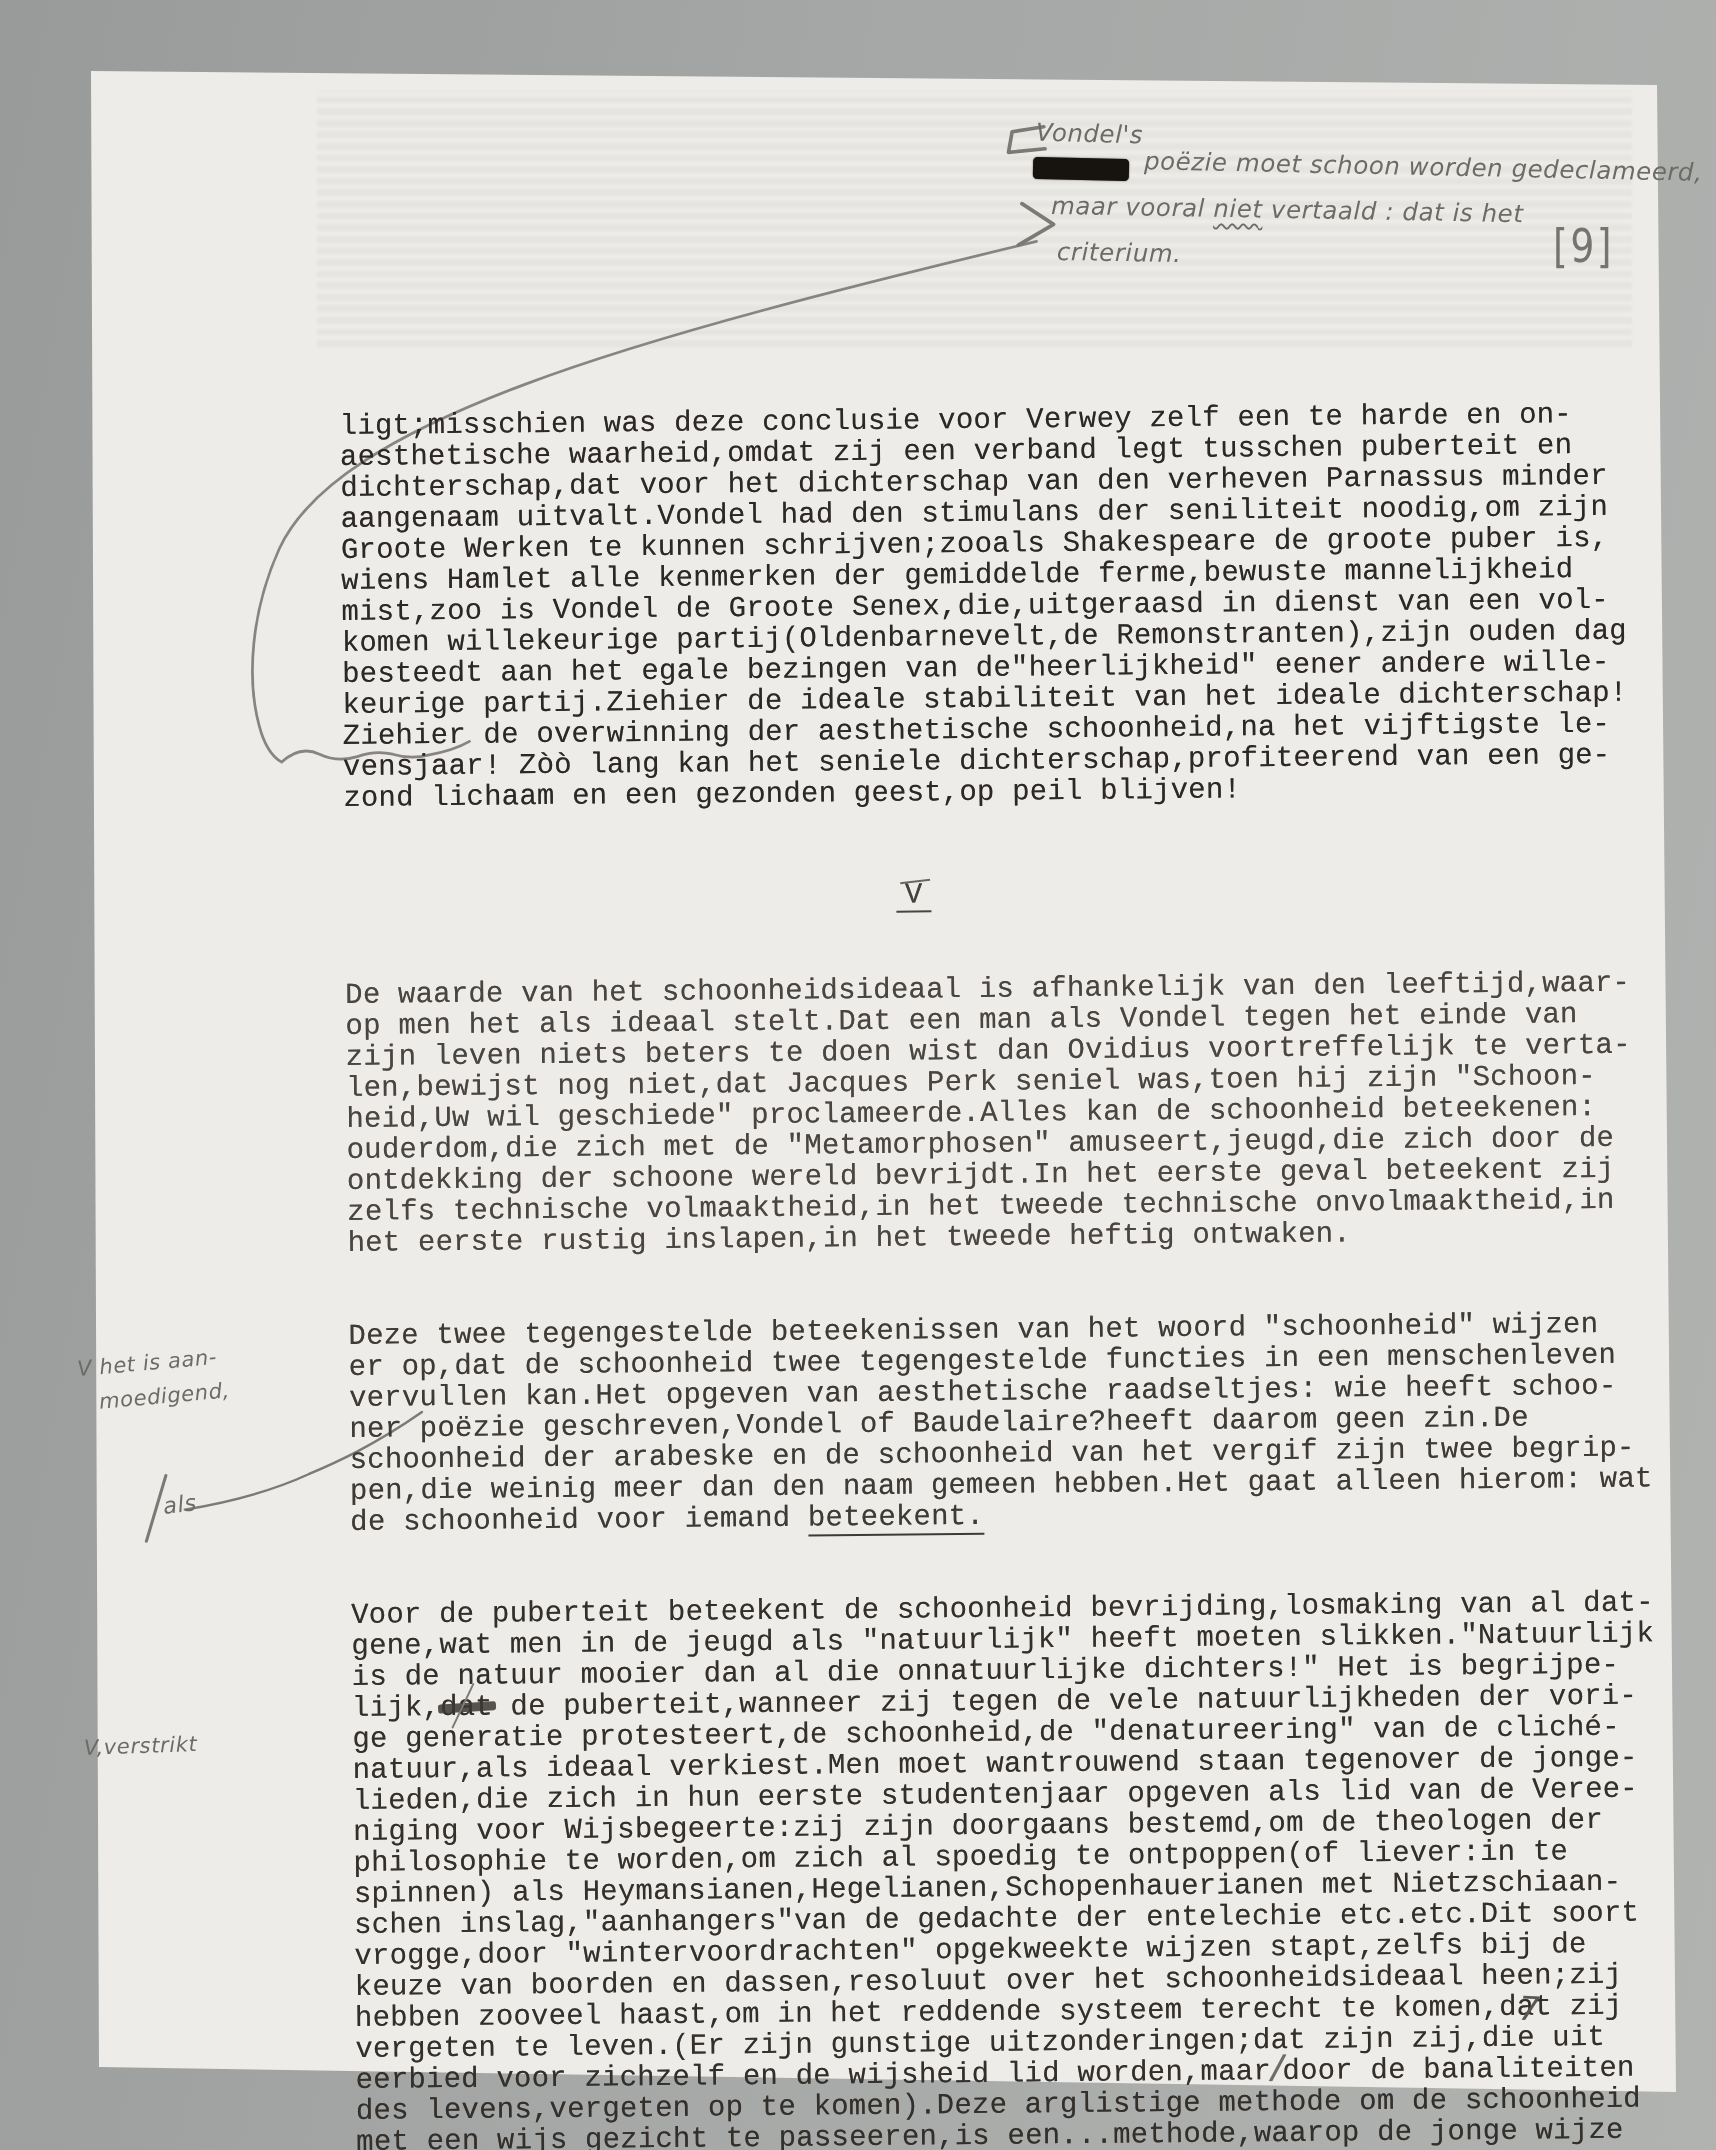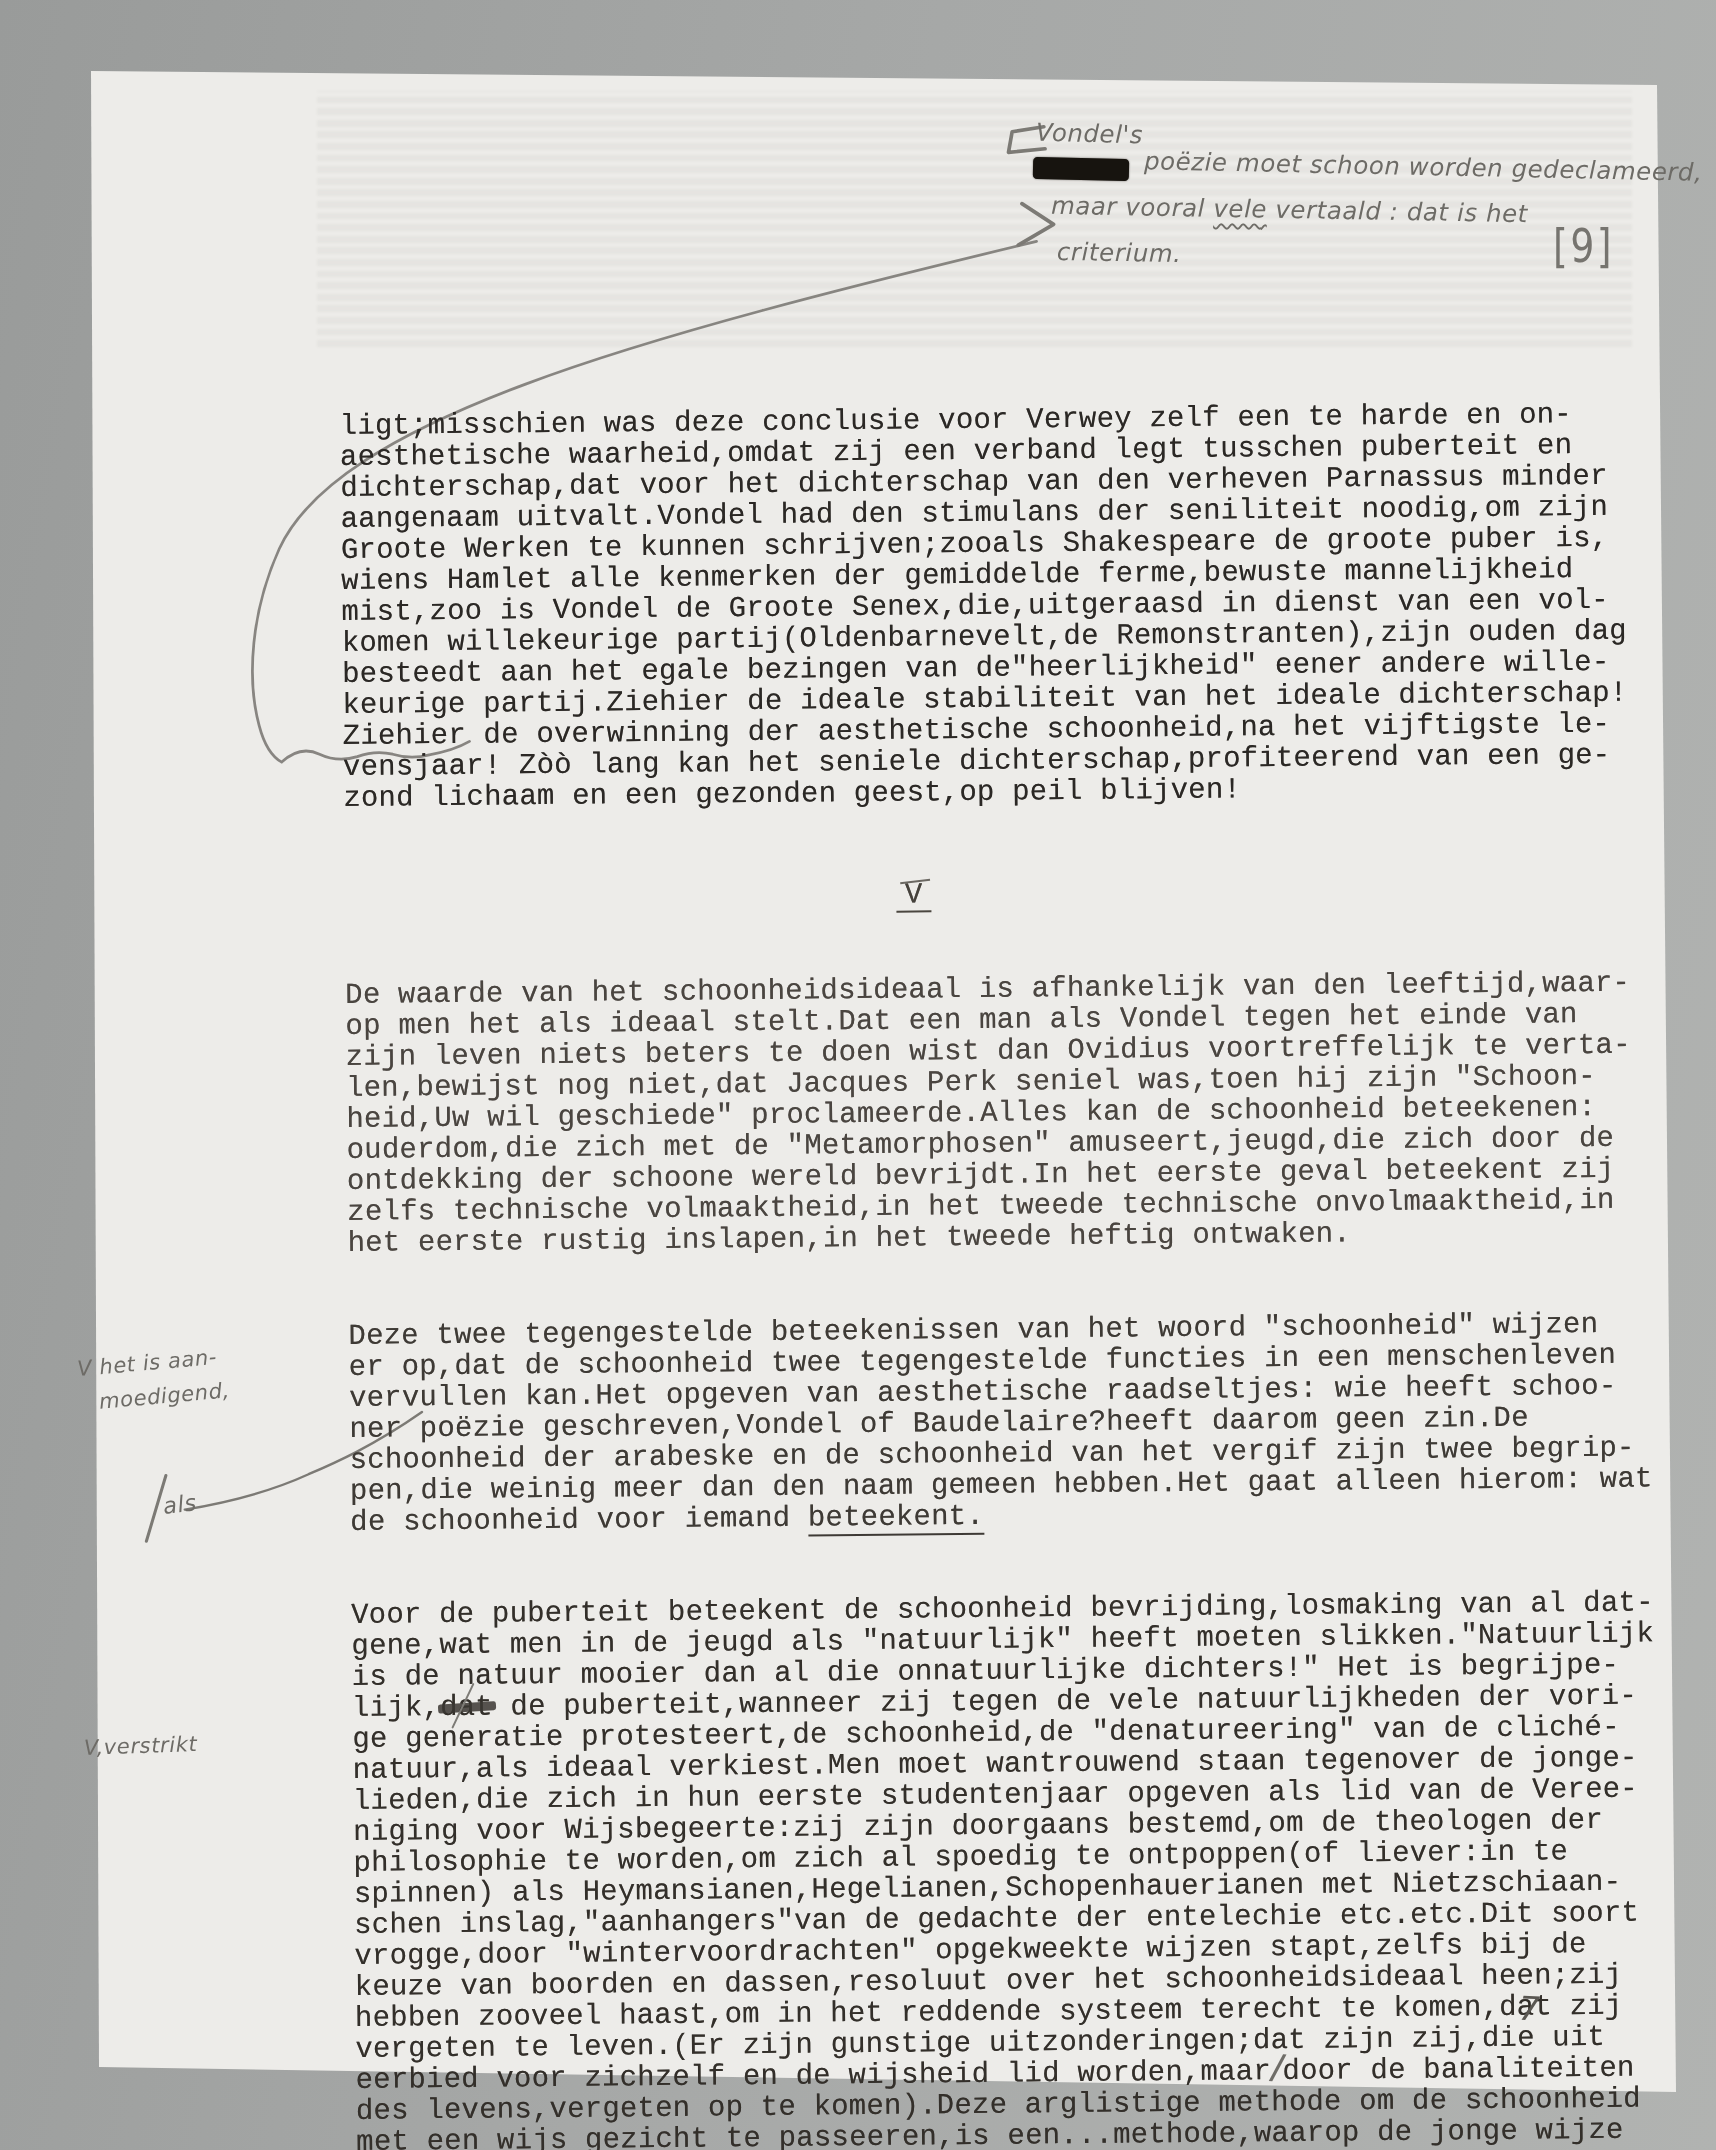--- a/index.html
+++ b/index.html
@@ -99,21 +99,21 @@
 
   <path d="M692 2316 C612 2372 548 2400 506 2418 C436 2450 352 2468 303 2476" fill="none" stroke="#7c7a75" stroke-width="4" stroke-linecap="round"></path>
 
   <path d="M240 2528 L272 2420" fill="none" stroke="#7c7a75" stroke-width="5" stroke-linecap="round"></path>
 </svg>
 
 <div>
   <div class="hand hand-lg" style="left:1036px;top:119px;transform:rotate(1.5deg);">Vondel's</div>
   <div class="blackout"></div>
   <div class="hand hand-lg" style="left:1144px;top:152px;transform:rotate(1.2deg);">poëzie moet schoon worden gedeclameerd,</div>
-  <div class="hand hand-lg" style="left:1051px;top:195px;transform:rotate(1deg);"><span>maar vooral </span><span class="niet">vele</span><span> vertaald : dat is het</span></div>
+  <div class="hand hand-lg" style="left:1051px;top:195px;transform:rotate(1deg);"><span>maar vooral </span><span class="niet">niet</span><span> vertaald : dat is het</span></div>
   <div class="hand hand-lg" style="left:1057px;top:238px;transform:rotate(1deg);">criterium.</div>
 </div>
 
 <div class="pageref">[9]</div>
 
 <div class="typed">
   <div class="par p0" id="par0"><div class="tline">ligt;misschien was deze conclusie voor Verwey zelf een te harde en on-</div><div class="tline">aesthetische waarheid,omdat zij een verband legt tusschen puberteit en</div><div class="tline">dichterschap,dat voor het dichterschap van den verheven Parnassus minder</div><div class="tline">aangenaam uitvalt.Vondel had den stimulans der seniliteit noodig,om zijn</div><div class="tline">Groote Werken te kunnen schrijven;zooals Shakespeare de groote puber is,</div><div class="tline">wiens Hamlet alle kenmerken der gemiddelde ferme,bewuste mannelijkheid</div><div class="tline">mist,zoo is Vondel de Groote Senex,die,uitgeraasd in dienst van een vol-</div><div class="tline">komen willekeurige partij(Oldenbarnevelt,de Remonstranten),zijn ouden dag</div><div class="tline">besteedt aan het egale bezingen van de"heerlijkheid" eener andere wille-</div><div class="tline">keurige partij.Ziehier de ideale stabiliteit van het ideale dichterschap!</div><div class="tline">Ziehier de overwinning der aesthetische schoonheid,na het vijftigste le-</div><div class="tline">vensjaar! Zòò lang kan het seniele dichterschap,profiteerend van een ge-</div><div class="tline">zond lichaam en een gezonden geest,op peil blijven!</div></div>
   <div class="marker"><span>V</span></div>
   <div class="par p1" id="par1"><div class="tline">De waarde van het schoonheidsideaal is afhankelijk van den leeftijd,waar-</div><div class="tline">op men het als ideaal stelt.Dat een man als Vondel tegen het einde van</div><div class="tline">zijn leven niets beters te doen wist dan Ovidius voortreffelijk te verta-</div><div class="tline">len,bewijst nog niet,dat Jacques Perk seniel was,toen hij zijn "Schoon-</div><div class="tline">heid,Uw wil geschiede" proclameerde.Alles kan de schoonheid beteekenen:</div><div class="tline">ouderdom,die zich met de "Metamorphosen" amuseert,jeugd,die zich door de</div><div class="tline">ontdekking der schoone wereld bevrijdt.In het eerste geval beteekent zij</div><div class="tline">zelfs technische volmaaktheid,in het tweede technische onvolmaaktheid,in</div><div class="tline">het eerste rustig inslapen,in het tweede heftig ontwaken.</div></div>
   <div class="par p2" id="par2"><div class="tline">Deze twee tegengestelde beteekenissen van het woord "schoonheid" wijzen</div><div class="tline">er op,dat de schoonheid twee tegengestelde functies in een menschenleven</div><div class="tline">vervullen kan.Het opgeven van aesthetische raadseltjes: wie heeft schoo-</div><div class="tline">ner poëzie geschreven,Vondel of Baudelaire?heeft daarom geen zin.De</div><div class="tline">schoonheid der arabeske en de schoonheid van het vergif zijn twee begrip-</div><div class="tline">pen,die weinig meer dan den naam gemeen hebben.Het gaat alleen hierom: wat</div><div class="tline"><span>de schoonheid voor iemand </span><span class="u">beteekent.</span></div></div>

